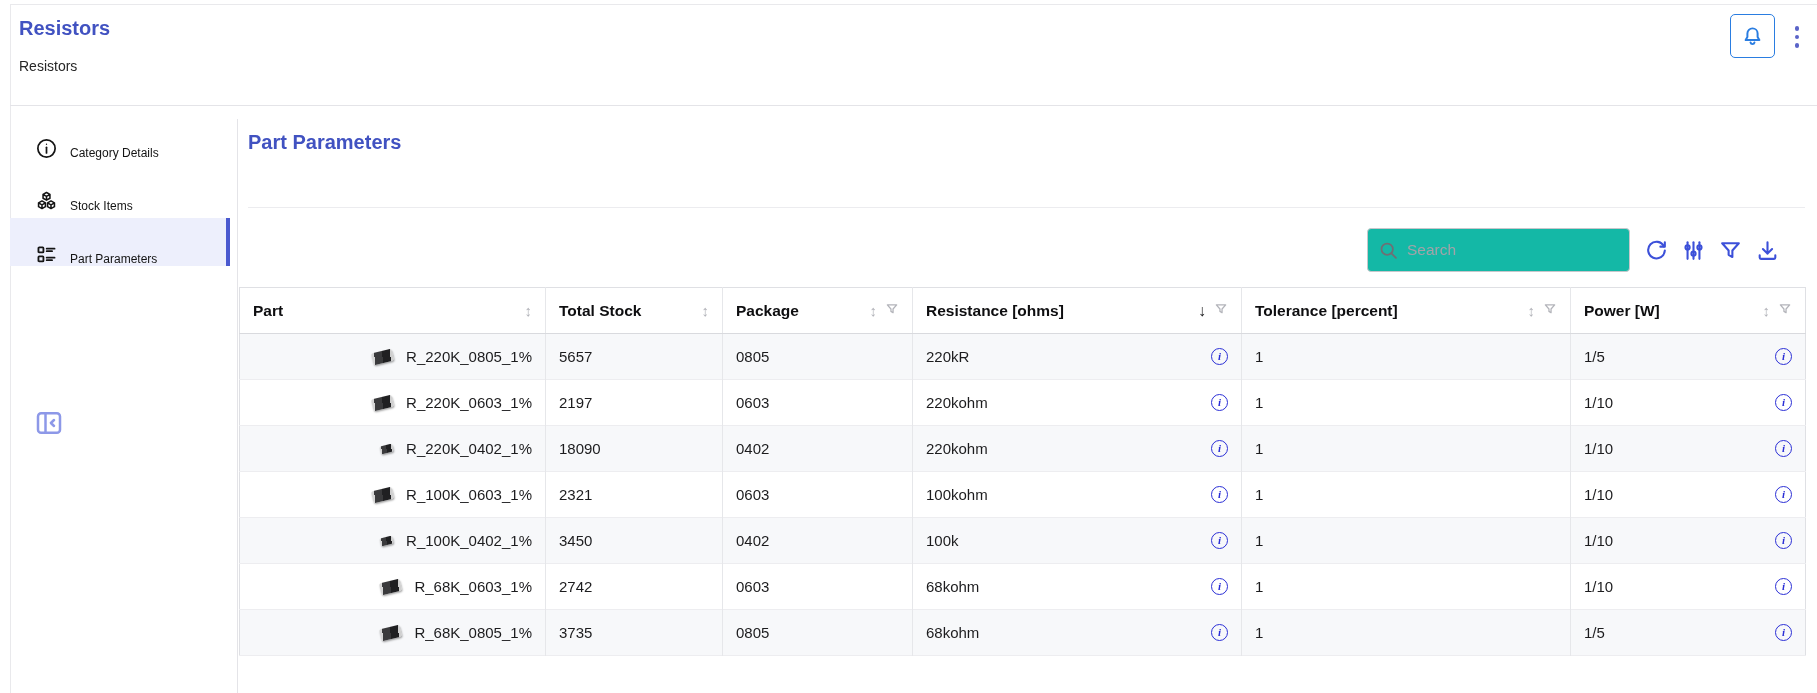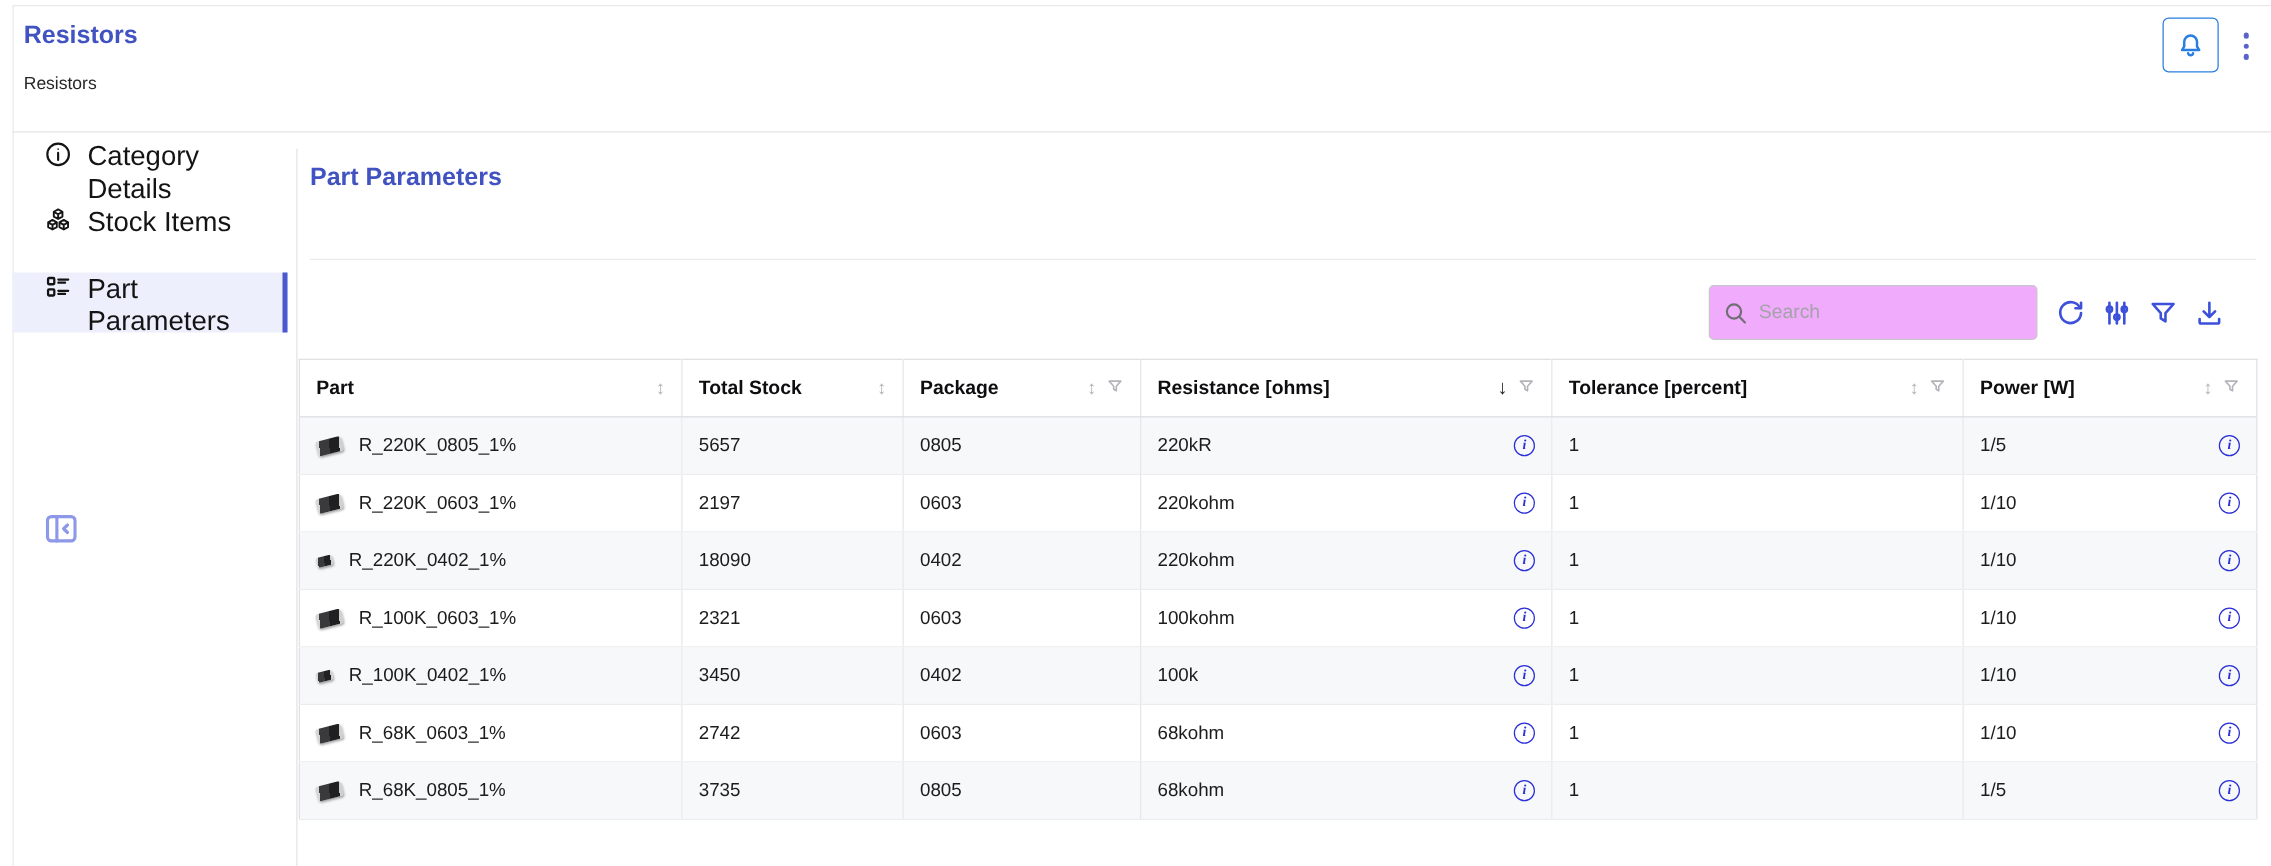--- a/index.html
+++ b/index.html
@@ -24,37 +24,37 @@
   }
   .kebab-btn {
     position:absolute; left:1786px; top:19px; width:22px; height:36px;
     display:flex; flex-direction:column; align-items:center; justify-content:center; gap:4px; cursor:pointer;
   }
   .kebab-btn i { width:4.5px; height:4.5px; border-radius:50%; background:#5a64c8; }
 
   
   .sidebar { position:absolute; left:10px; top:112px; width:227px; }
   .side-item {
-    height:48px; display:flex; align-items:flex-start; padding-left:25px; gap:12px;
-    font-size:22px; color:#141414; cursor:pointer; margin-bottom:5px; width:220px;
+    height:48px; display:flex; align-items:flex-end; padding-left:25px; gap:12px;
+    font-size:12px; color:#141414; cursor:pointer; margin-bottom:5px; width:220px;
   }
   .side-item .s-icon { width:23px; height:23px; flex:none; color:#141414; }
   .side-item.selected { background:#edeffc; border-right:4px solid #4a59cf; }
   .collapse-btn {
     position:absolute; left:33px; top:407px; width:31px; height:31px; color:#8d98e8;
     display:flex; align-items:center; justify-content:center; cursor:pointer;
   }
 
   
   .main-title { position:absolute; left:248px; top:131px; font-size:20px; font-weight:700; color:#4152c1; }
   .title-divider { position:absolute; left:248px; width:1557px; top:207px; height:1px; background:#ececef; }
 
   .search-box {
     position:absolute; left:1367px; top:228px; width:263px; height:44px;
-    border:1px solid #c7c7cb; border-radius:4px; background:#f0abfc;
+    border:1px solid #c7c7cb; border-radius:4px; background:#14b8a6;
     display:flex; align-items:center; padding:0 10px; gap:8px;
   }
   .search-box svg { flex:none; color:#6f6f74; }
   .search-box input {
     border:none; outline:none; width:100%; font-size:15.5px;
     font-family:"Liberation Sans", sans-serif; color:#333; background:transparent;
   }
   .search-box input::placeholder { color:#a3a3a8; }
 
   .toolbar { position:absolute; left:1643px; top:237px; display:flex; gap:11px; color:#3c50d9; }
@@ -75,21 +75,21 @@
     font-size:15.5px; font-weight:700; color:#0e0e10; border-bottom:1px solid #d9dade;
   }
   .data-table tbody tr { border-bottom:1px solid #ededf0; cursor:pointer; }
   .data-table tbody tr:nth-child(odd) td { background:#f7f8fa; }
   .th-flex { display:flex; align-items:flex-start; gap:8px; }
   .th-flex .lbl { flex:1 1 auto; overflow:hidden; }
   .sort-glyph { color:#b3b4ba; font-size:15px; flex:none; cursor:pointer; }
   .sort-glyph.active { color:#1d1d1f; font-size:16px; }
   .funnel { color:#b3b4ba; flex:none; cursor:pointer; }
 
-  .cell-flex { display:flex; align-items:center; gap:13px; }
+  .cell-flex { display:flex; align-items:center; gap:13px;justify-content:flex-end; }
   .chip {
     width:21px; height:12px; flex:none; border-radius:2.5px; transform:rotate(-14deg);
     background:linear-gradient(100deg,#d6d6d6 0 15%, #3a3a3c 15% 50%, #202022 50% 85%, #cfcfcf 85%);
     box-shadow:0.5px 1.5px 2px rgba(0,0,0,0.35);
   }
   .chip.sm { width:13px; height:8px; border-radius:2px; }
   .info-i {
     margin-left:auto; flex:none; width:17px; height:17px; border-radius:50%;
     border:1.7px solid #2b2fd6; color:#2b2fd6; display:flex; align-items:center; justify-content:center;
     font-family:"Liberation Serif", serif; font-style:italic; font-weight:700; font-size:11px;

